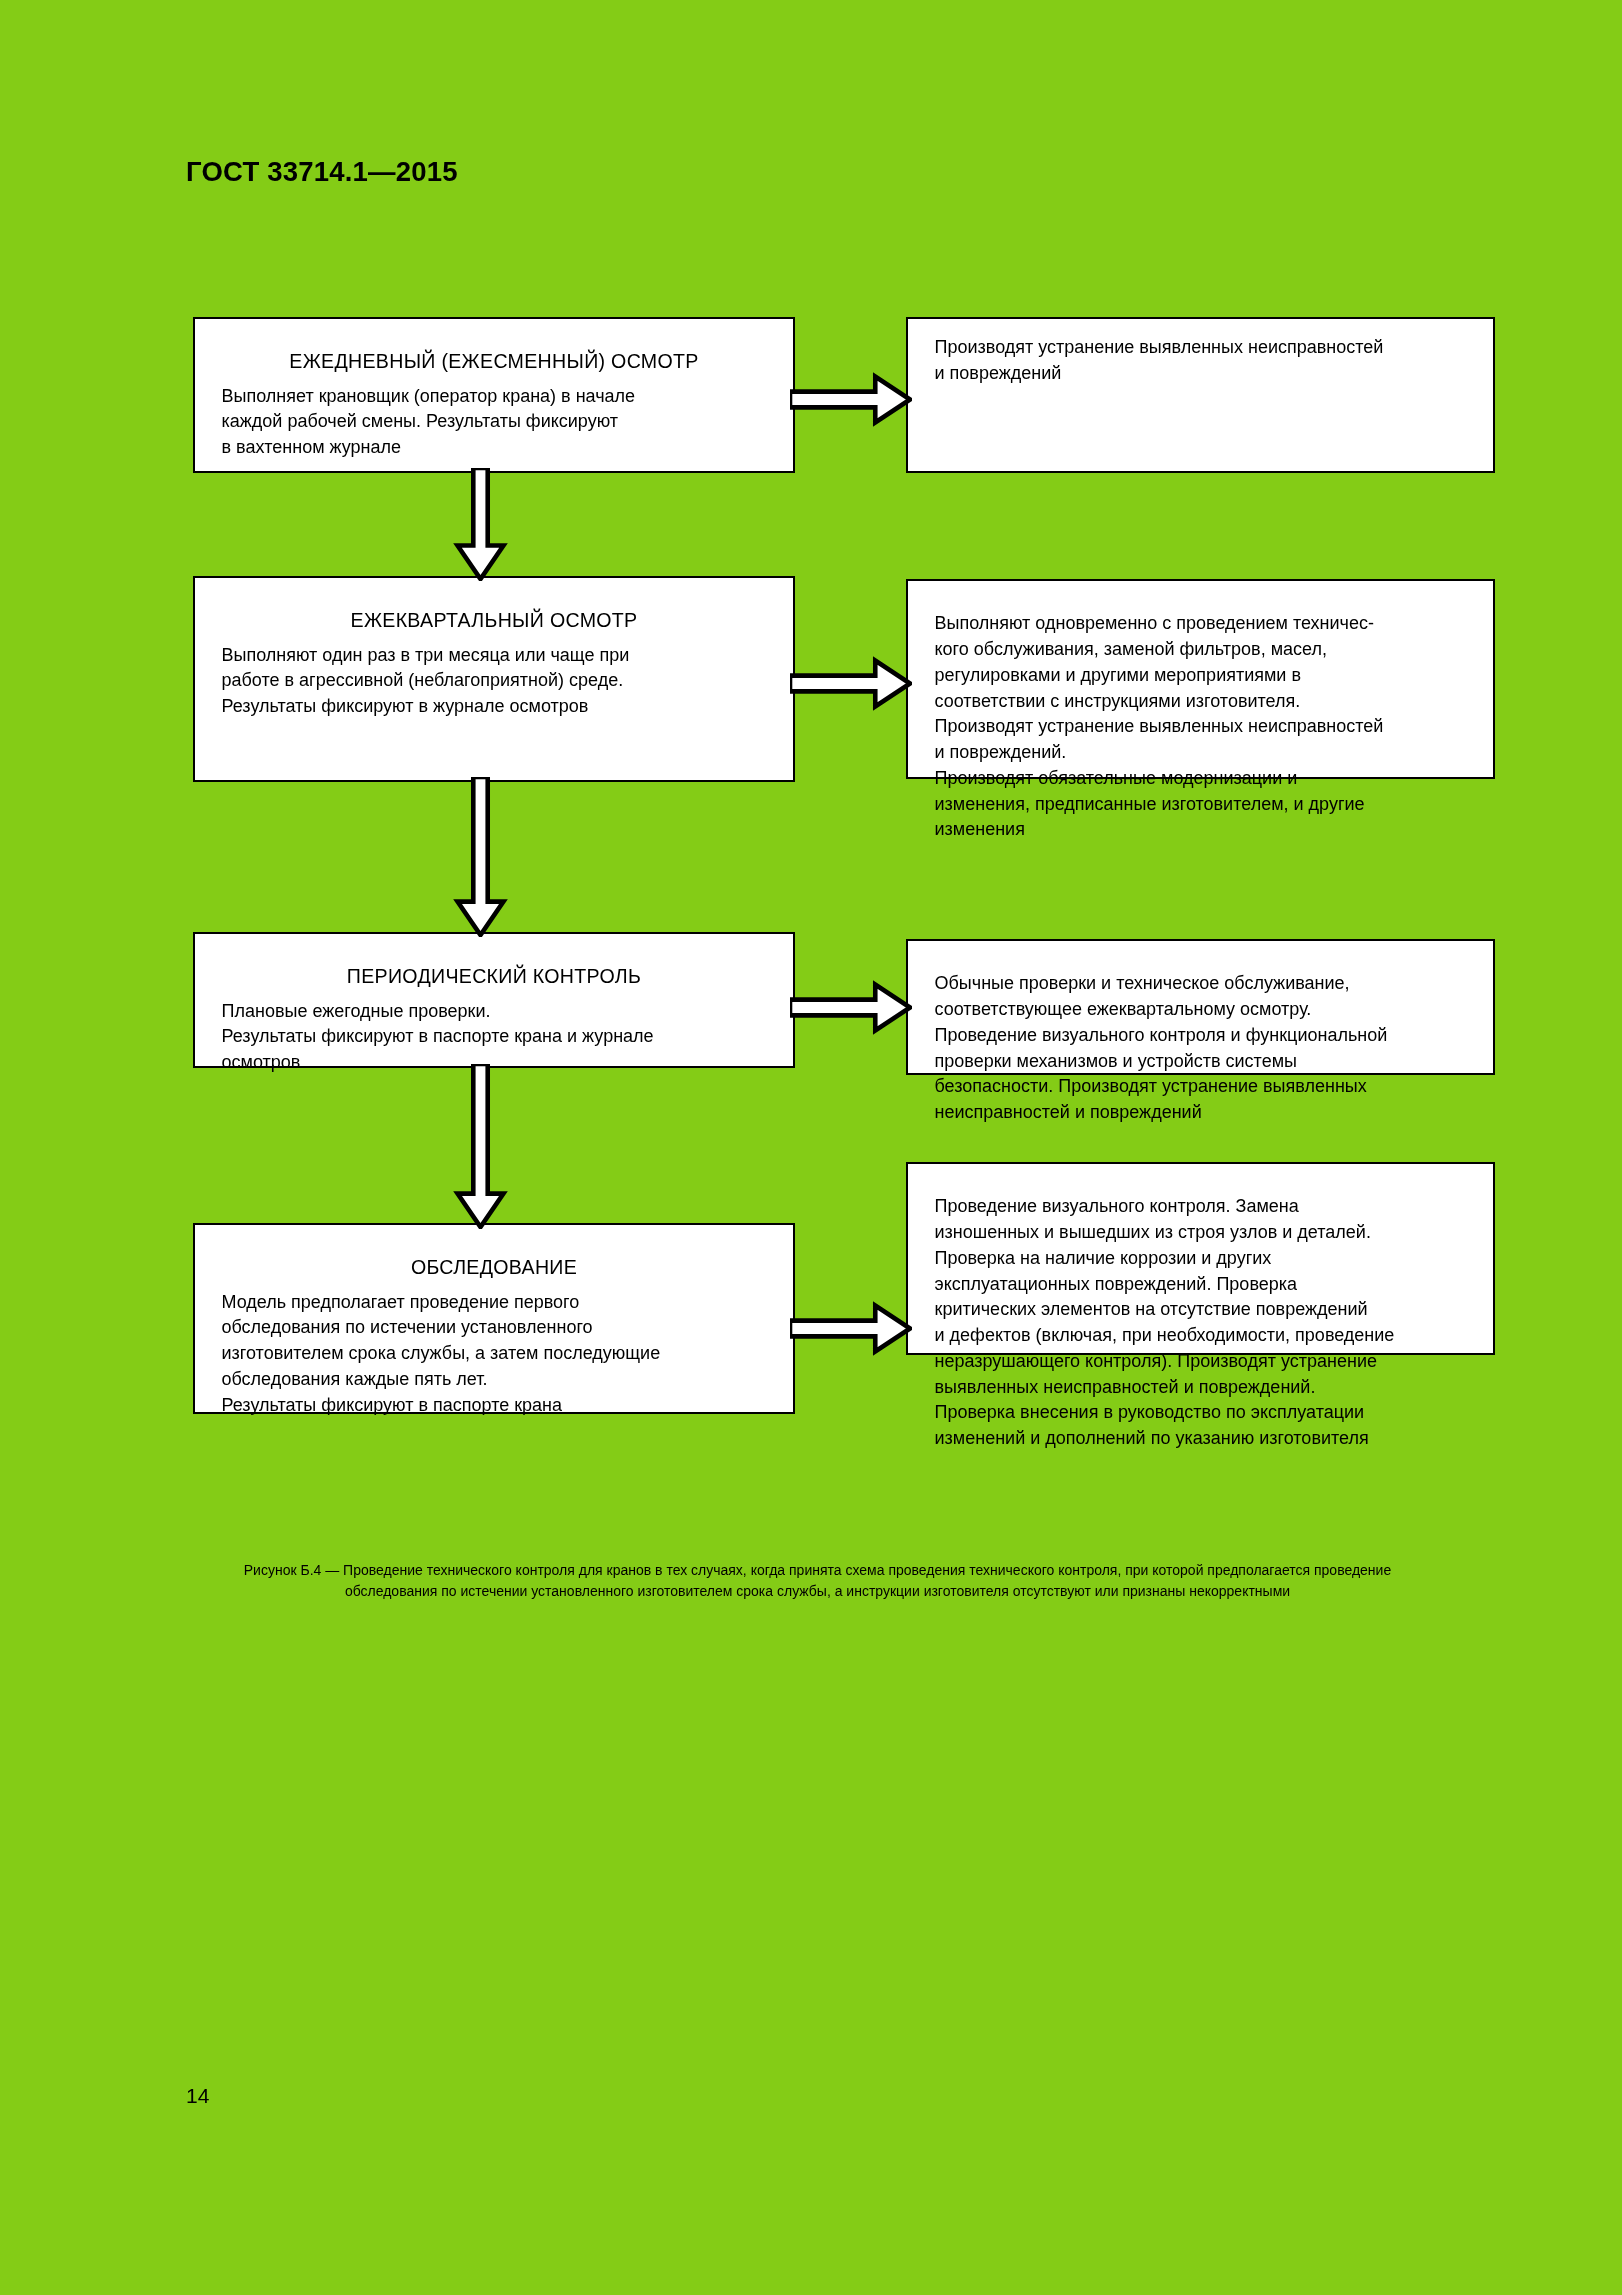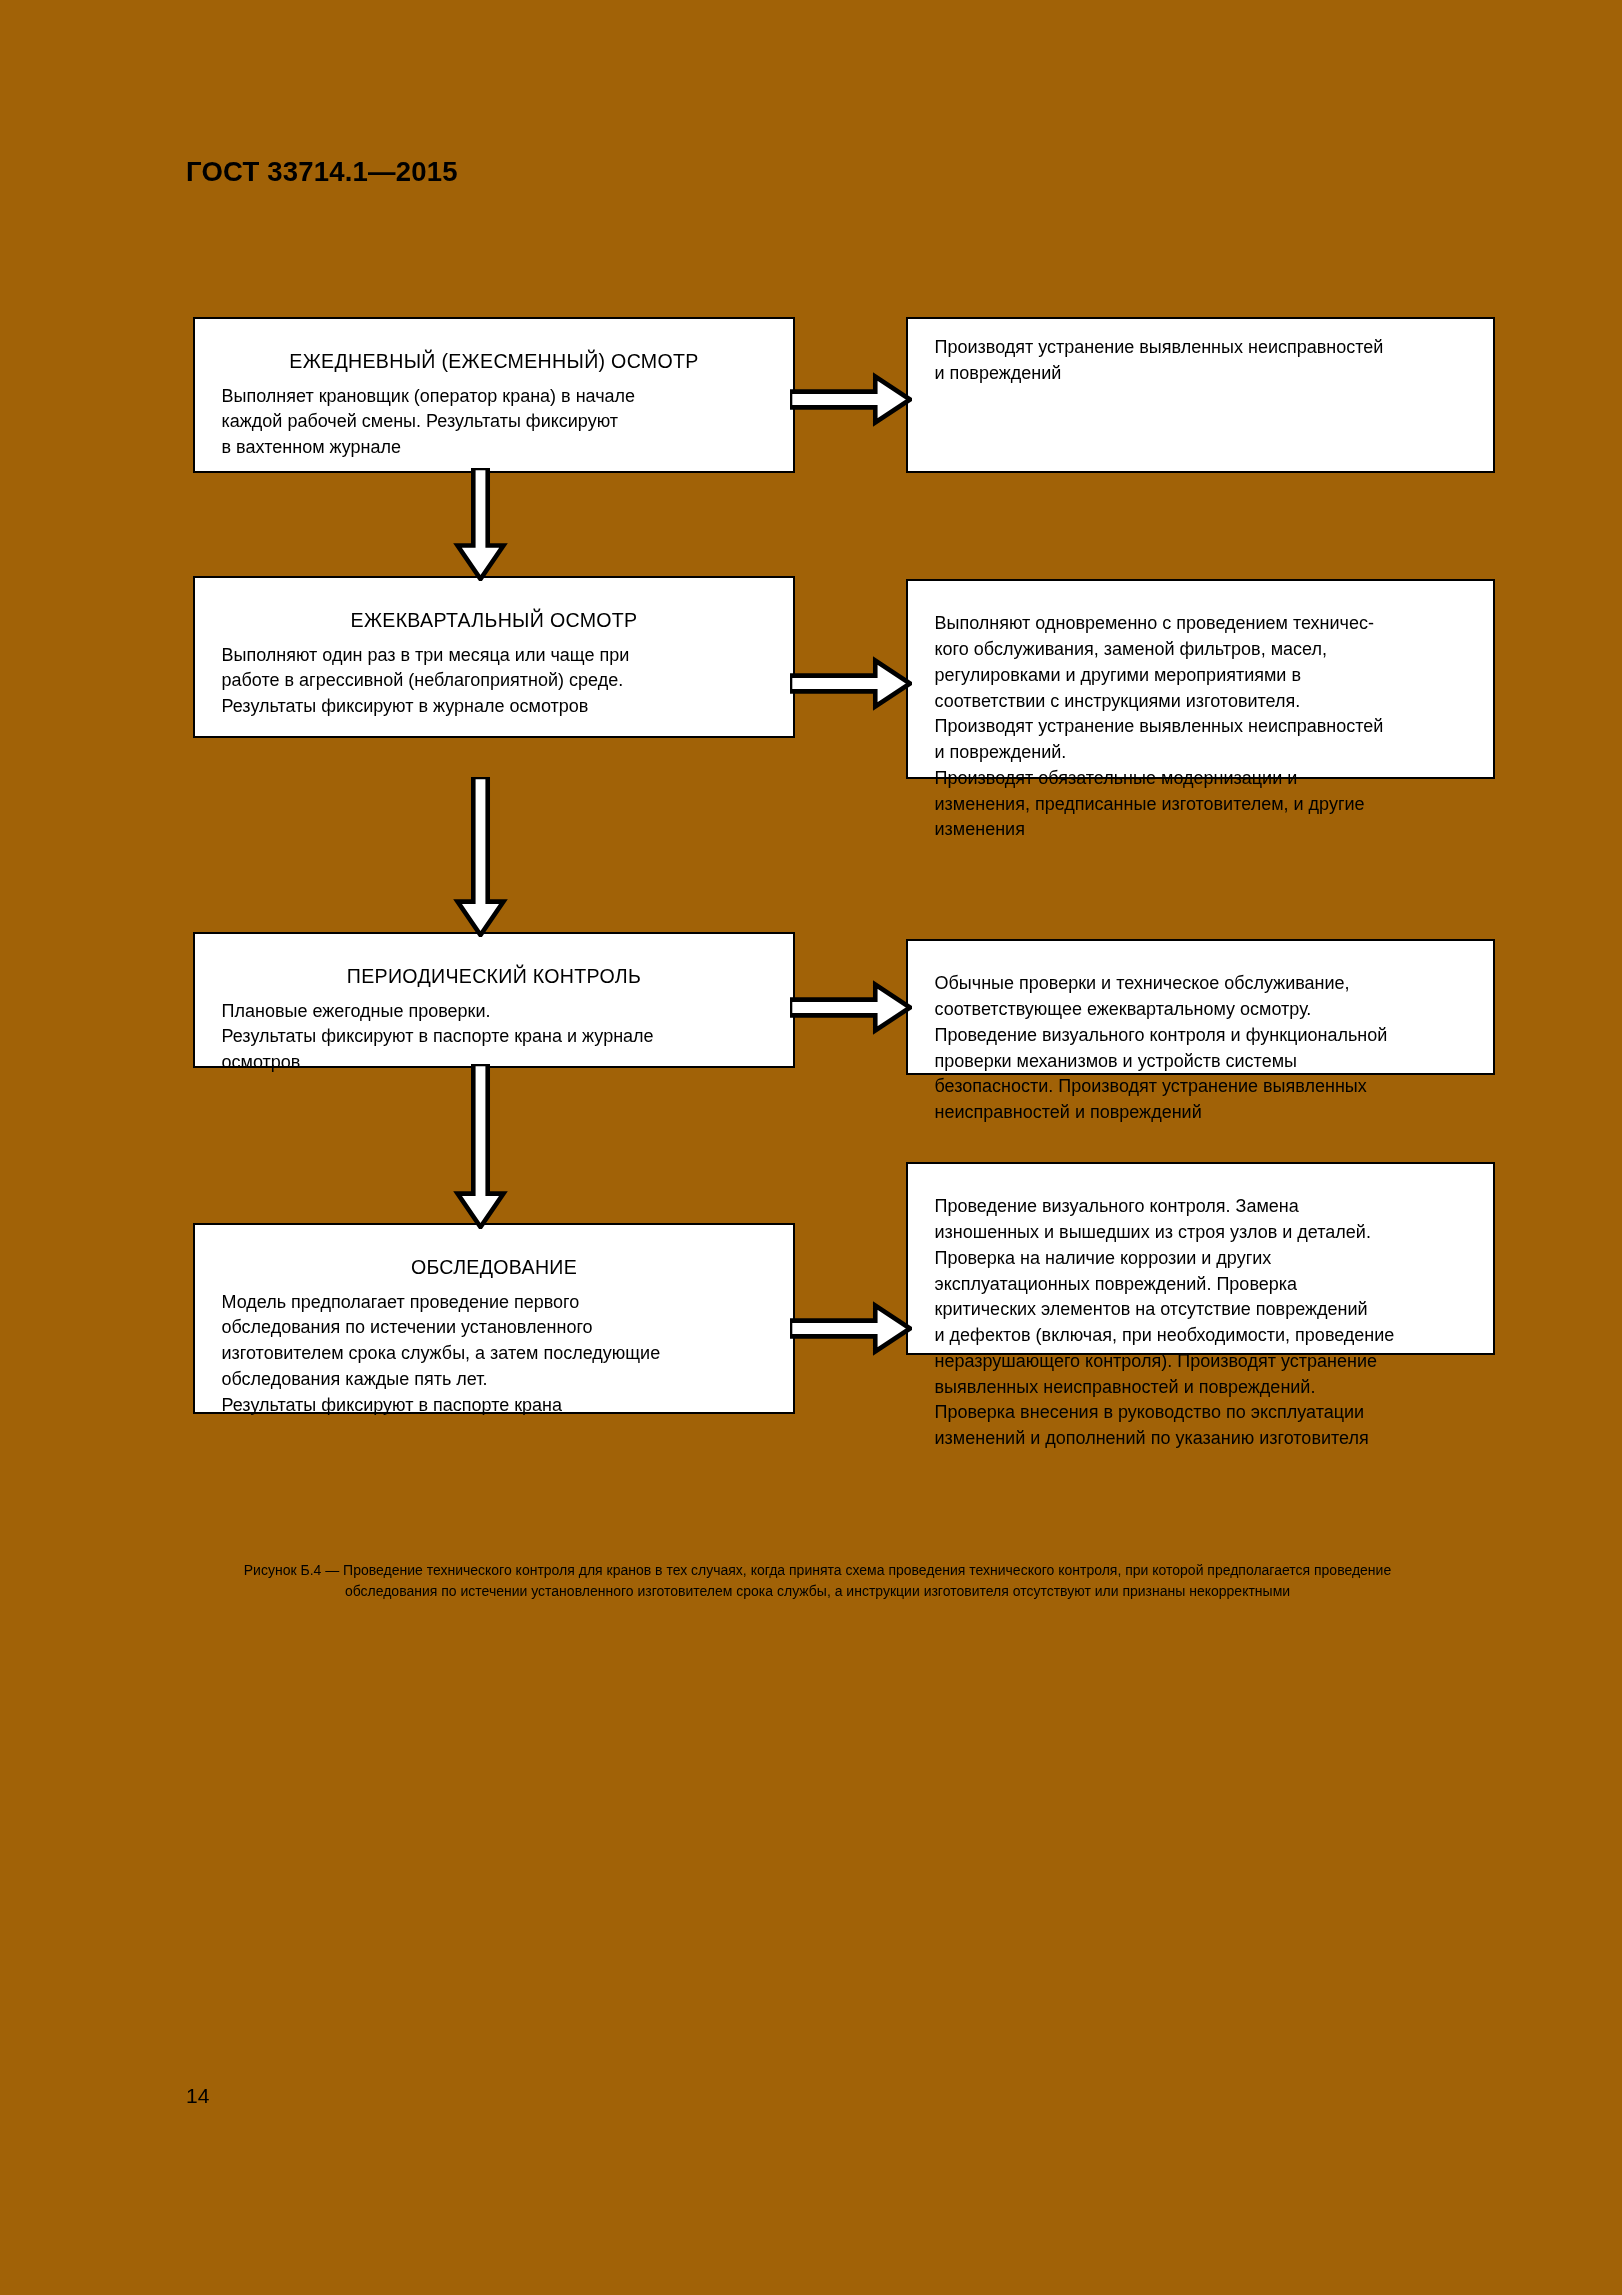--- a/index.html
+++ b/index.html
@@ -8,21 +8,21 @@
     background: #ffffff;
   }
   body {
     font-family: "Liberation Sans", sans-serif;
     color: #000000;
   }
   #page {
     position: relative;
     width: 1622px;
     height: 2295px;
-    background: #a16207;
+    background: #84cc16;
     overflow: hidden;
   }
 
   
   .doc-header {
     position: absolute;
     left: 186px;
     top: 156px;
     font-size: 27.5px;
     font-weight: bold;
@@ -64,21 +64,21 @@
     margin: 0 9.2px 0 10.5px;
     white-space: pre-line;
   }
   .fbox.no-title .bx-body {
     margin-top: 14.4px;
   }
 
   
   #box-l1 { left: 193px;  top: 317px;  width: 602px; height: 156px; }
   #box-r1 { left: 906px; top: 317px;  width: 589px; height: 156px; }
-  #box-l2 { left: 193px;  top: 576px;  width: 602px; height: 162px; }
+  #box-l2 { left: 193px;  top: 576px;  width: 602px; height: 206px; }
   #box-r2 { left: 906px; top: 579px;  width: 589px; height: 200px; }
   #box-l3 { left: 193px;  top: 932px; width: 602px; height: 136px; }
   #box-r3 { left: 906px; top: 939px; width: 589px; height: 136px; }
   #box-l4 { left: 193px;  top: 1223px; width: 602px; height: 191px; }
   #box-r4 { left: 906px; top: 1162px; width: 589px; height: 193px; }
 
   
   .arrow {
     position: absolute;
   }

